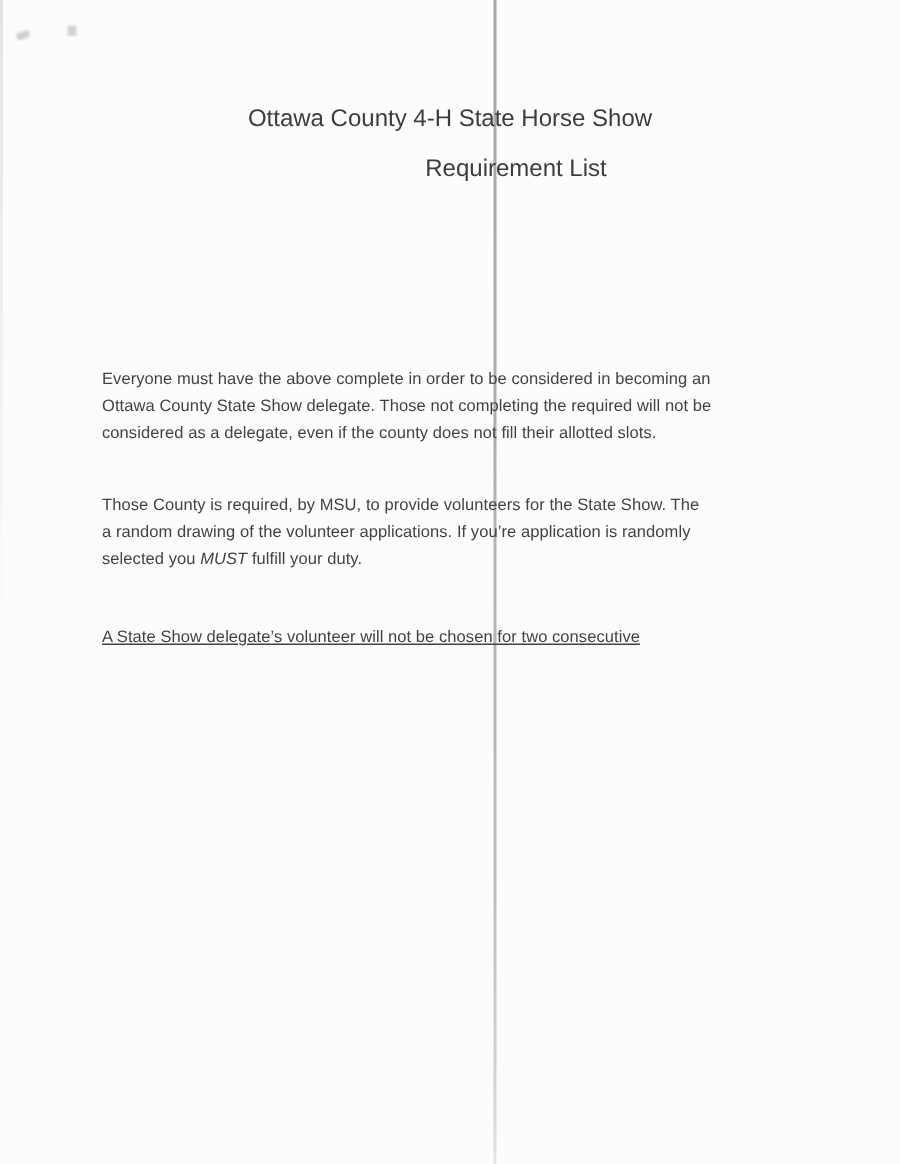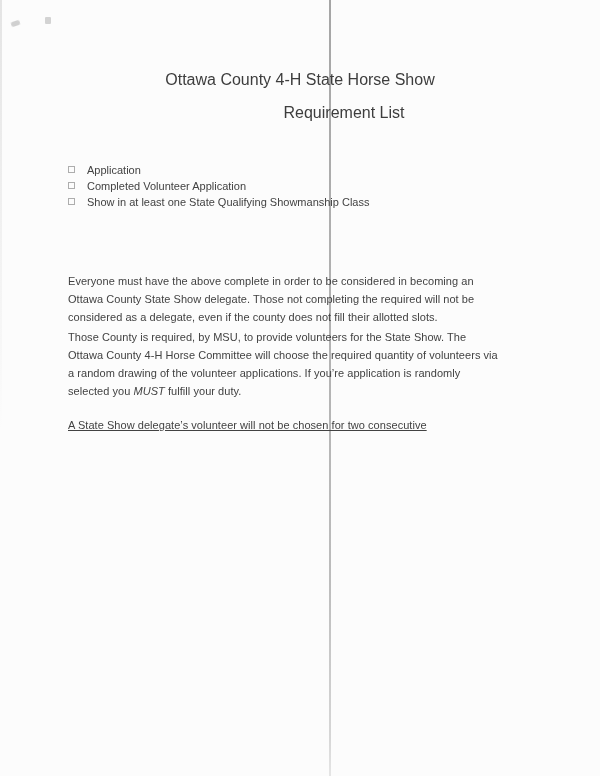--- a/index.html
+++ b/index.html
@@ -75,62 +75,47 @@
   }
   .para {
     position: absolute;
     left: 68px;
     font-size: 11px;
     line-height: 18px;
     white-space: nowrap;
     color: #424242;
     letter-spacing: 0.05px;
   }
-  .para-1 { top: 244px; margin-top: 28px; }
+  .para-1 { top: 244px; }
   .para-2 { top: 328px; }
   .para-3 { top: 416px; text-decoration: underline; }
   .it { font-style: italic; }
 </style>
 </head>
 <body>
 
 <div class="page">
 
   <div class="edge-shadow"></div>
   <div class="fold-line"></div>
   <div class="mark mark-1"></div>
   <div class="mark mark-2"></div>
 
   <div class="title title-1">Ottawa County 4-H State Horse Show</div>
   <div class="title title-2">Requirement List</div>
 
-  <ul class="checklist">
-    <li>
-      <span class="checkbox"></span>
-      <span>Application</span>
-    </li>
-    <li>
-      <span class="checkbox"></span>
-      <span>Completed Volunteer Application</span>
-    </li>
-    <li>
-      <span class="checkbox"></span>
-      <span>Show in at least one State Qualifying Showmanship Class</span>
-    </li>
-  </ul>
 
   <div class="para para-1">
     <div>Everyone must have the above complete in order to be considered in becoming an</div>
     <div>Ottawa County State Show delegate. Those not completing the required will not be</div>
     <div>considered as a delegate, even if the county does not fill their allotted slots.</div>
   </div>
 
   <div class="para para-2">
     <div>Those County is required, by MSU, to provide volunteers for the State Show. The</div>
-    <div>Ottawa County 4-H Horse Committee will choose the required quantity of volunteers via</div>
     <div>a random drawing of the volunteer applications. If you’re application is randomly</div>
     <div><span>selected you </span><span class="it">MUST</span><span> fulfill your duty.</span></div>
   </div>
 
   <div class="para para-3">
     <div>A State Show delegate’s volunteer will not be chosen for two consecutive</div>
   </div>
 
 </div>
 

